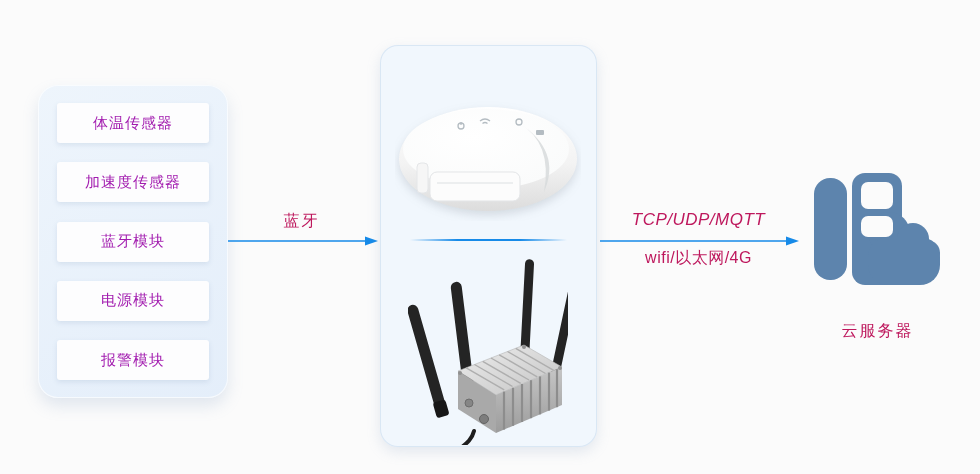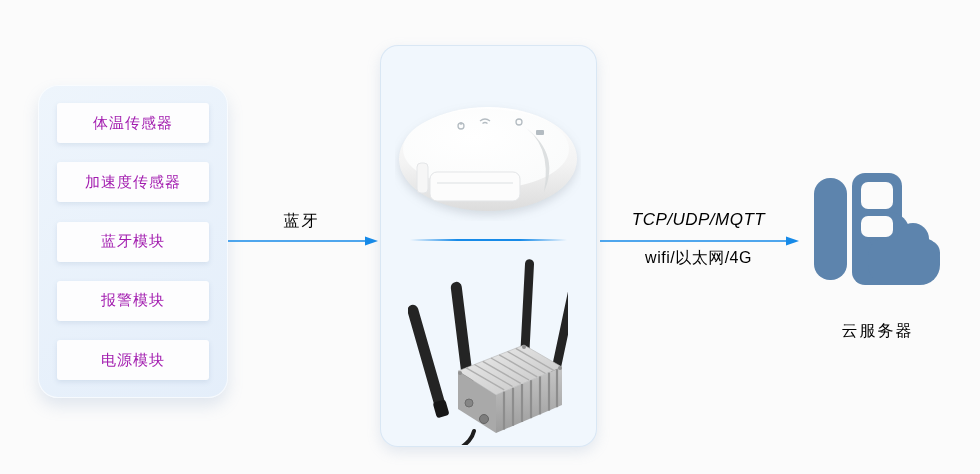--- a/index.html
+++ b/index.html
@@ -40,41 +40,41 @@
     position:absolute;left:30px;right:30px;top:194px;height:2px;
     background:linear-gradient(90deg,rgba(22,138,232,0) 0%,#168ae8 30%,#168ae8 70%,rgba(22,138,232,0) 100%);
   }
   .router-img{position:absolute;left:28px;top:208px;}
 
   
   .arrow{position:absolute;top:234px;}
   .arrow-left{left:228px;}
   .arrow-right{left:600px;}
   .link-label{
-    position:absolute;text-align:center;color:#000000;white-space:nowrap;
+    position:absolute;text-align:center;color:#be185d;white-space:nowrap;
   }
   .bt-label{left:228px;width:147px;top:211px;font-size:16px;letter-spacing:2px;}
   .proto-top{left:600px;width:197px;top:210px;font-size:17px;letter-spacing:.5px;font-style:italic;}
   .proto-bottom{left:600px;width:197px;top:248px;font-size:16px;letter-spacing:.5px;}
 
   
   .cloud-icon{position:absolute;left:810px;top:173px;}
   .cloud-label{left:810px;width:135px;top:302px;font-size:16px;letter-spacing:2px;margin-top:19px;}
 </style>
 </head>
 <body>
 
 <div class="canvas">
 
   <div class="sensor-panel">
     <div class="sensor-btn">体温传感器</div>
     <div class="sensor-btn">加速度传感器</div>
     <div class="sensor-btn">蓝牙模块</div>
+    <div class="sensor-btn">电源模块</div>
     <div class="sensor-btn">报警模块</div>
-    <div class="sensor-btn">电源模块</div>
   </div>
 
   <div class="link-label bt-label">蓝牙</div>
   <svg class="arrow arrow-left" width="150" height="14" viewBox="0 0 150 14">
     <line x1="0" y1="7" x2="139" y2="7" stroke="#168ae8" stroke-width="1.6"></line>
     <polygon points="137,2.5 150,7 137,11.5" fill="#168ae8"></polygon>
   </svg>
 
   <div class="gateway-panel">
 

